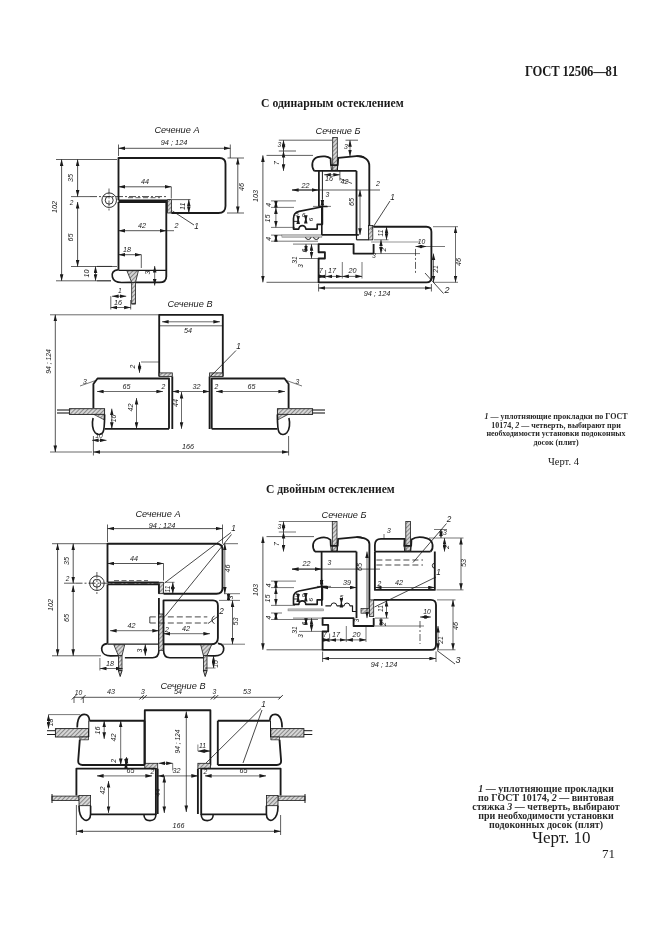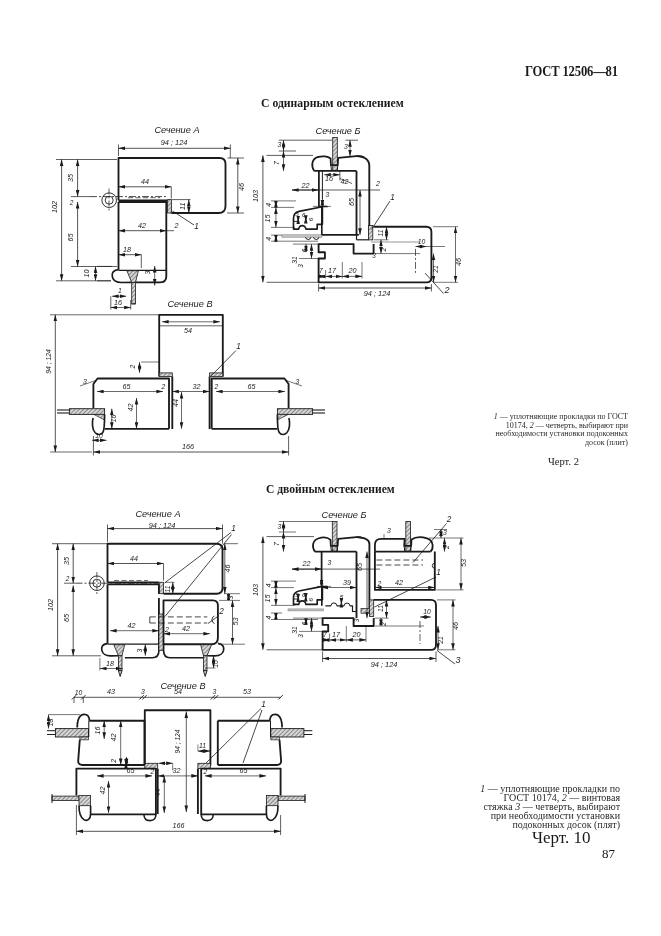--- a/index.html
+++ b/index.html
@@ -1,34 +1,34 @@
 <!DOCTYPE html>
 <html><head>
 <meta charset="utf-8">
 <style>
   html,body{margin:0;padding:0;}
   body{width:661px;height:936px;background:#ffffff;position:relative;overflow:hidden;
        font-family:"Liberation Serif",serif;}
   .hd{position:absolute;font-weight:bold;color:#1a1a1a;white-space:nowrap;}
   svg{position:absolute;left:0;top:0;}
   svg text{font-family:"Liberation Sans",sans-serif;font-style:italic;fill:#1b1b1b;}
-  .tb{position:absolute;color:#2a2a2a;text-align:right;font-size:8px;line-height:8.6px;}
+  .tb{position:absolute;color:#2a2a2a;text-align:center;font-size:8px;line-height:8.6px;font-weight:bold;}
 </style>
 </head>
 <body>
 <div class="hd" style="left:525px;top:63px;font-size:14.5px;letter-spacing:-0.2px;transform:scaleX(0.87);transform-origin:0 0;">ГОСТ 12506—81</div>
 <div class="hd" style="left:261px;top:96px;font-size:12.6px;transform:scaleX(0.93);transform-origin:0 0;">С одинарным остеклением</div>
 <div class="hd" style="left:266px;top:481.5px;font-size:12.6px;transform:scaleX(0.92);transform-origin:0 0;">С двойным остеклением</div>
 
 <div class="tb" style="left:484px;top:413px;width:144px;"><i>1</i> — уплотняющие прокладки по ГОСТ 10174, <i>2</i> — четверть, выбирают при необходимости установки подоконных досок (плит)</div>
-<div class="hd" style="left:548px;top:456px;font-size:10.5px;font-weight:normal;">Черт. 2</div>
+<div class="hd" style="left:548px;top:456px;font-size:10.5px;font-weight:normal;">Черт. 4</div>
 
 <div class="tb" style="left:472px;top:784px;width:148px;font-size:10px;line-height:9px;"><i>1</i> — уплотняющие прокладки по ГОСТ 10174, <i>2</i> — винтовая стяжка <i>3</i> — четверть, выбирают при необходимости установки подоконных досок (плят)</div>
 <div class="hd" style="left:532px;top:827.5px;font-size:17px;font-weight:normal;">Черт. 10</div>
-<div class="hd" style="left:602px;top:846px;font-size:13px;font-weight:normal;">87</div>
+<div class="hd" style="left:602px;top:846px;font-size:13px;font-weight:normal;">71</div>
 
 <svg width="661" height="936" viewBox="0 0 661 936">
 <defs>
 <pattern id="h" width="3" height="3" patternUnits="userSpaceOnUse" patternTransform="rotate(45)">
   <rect width="3" height="3" fill="#d6d6d6"></rect>
   <line x1="0" y1="0" x2="0" y2="3" stroke="#3a3a3a" stroke-width="1.0"></line>
 </pattern>
 <marker id="a" markerWidth="7" markerHeight="4" refX="6.6" refY="2" orient="auto-start-reverse" markerUnits="userSpaceOnUse">
   <path d="M0 2 L6.8 0.2 L6.8 3.8 z" fill="#1b1b1b" transform="rotate(180 3.4 2)"></path>
 </marker>

